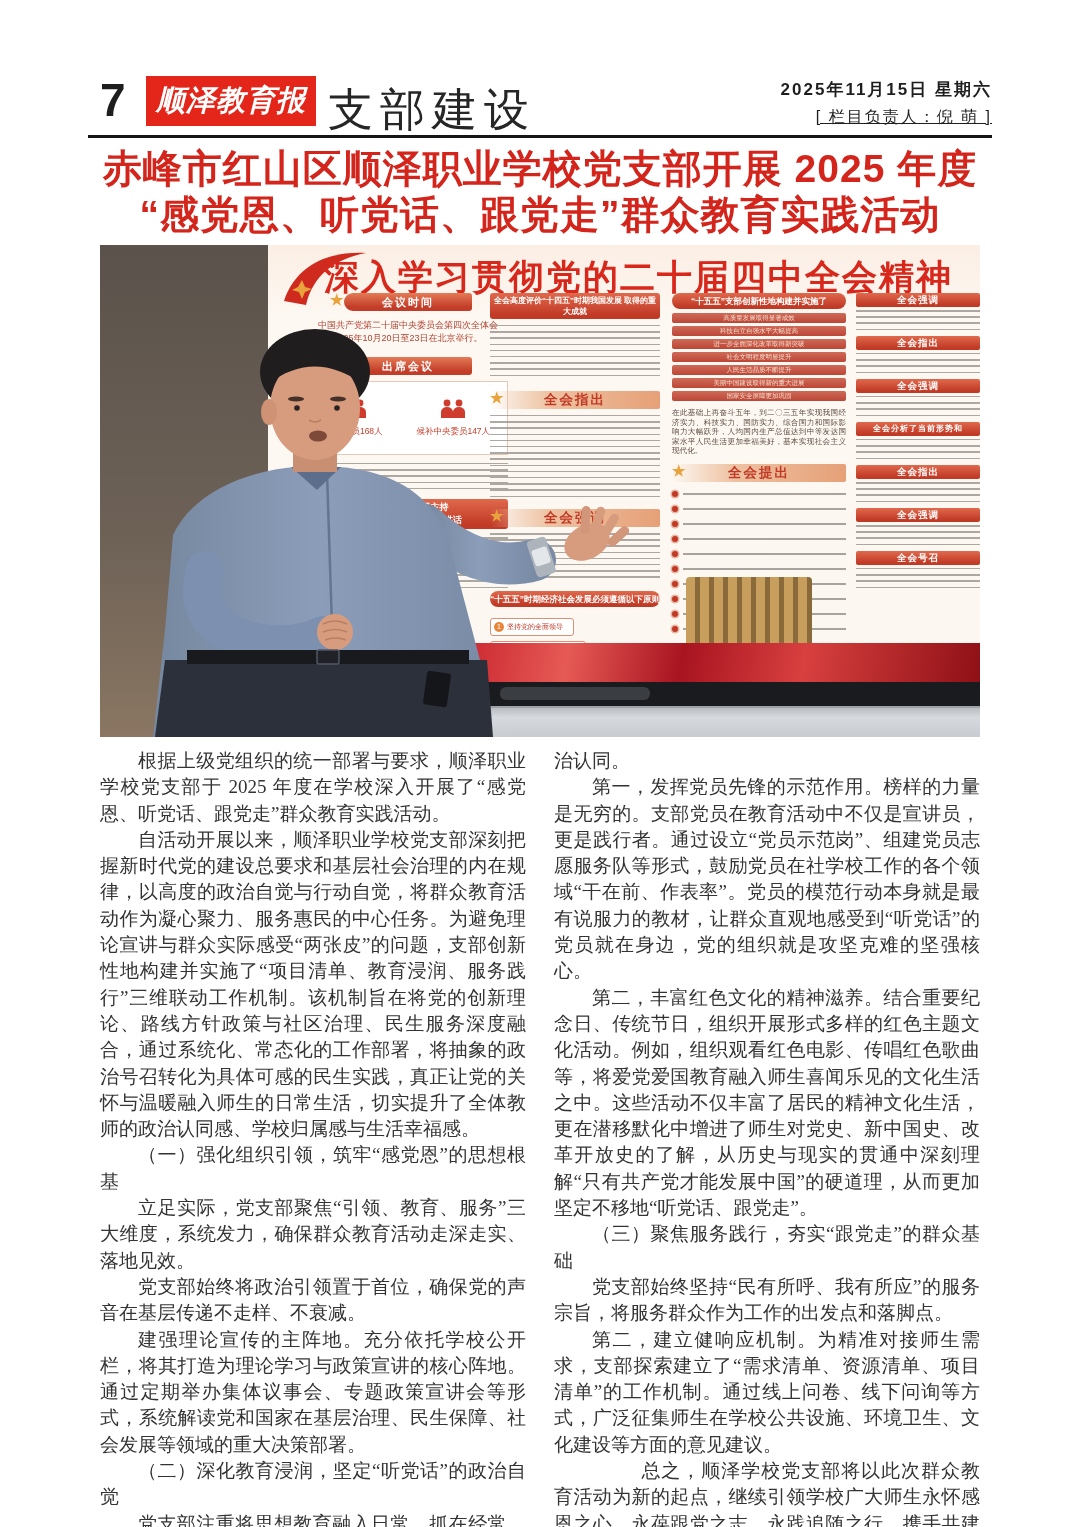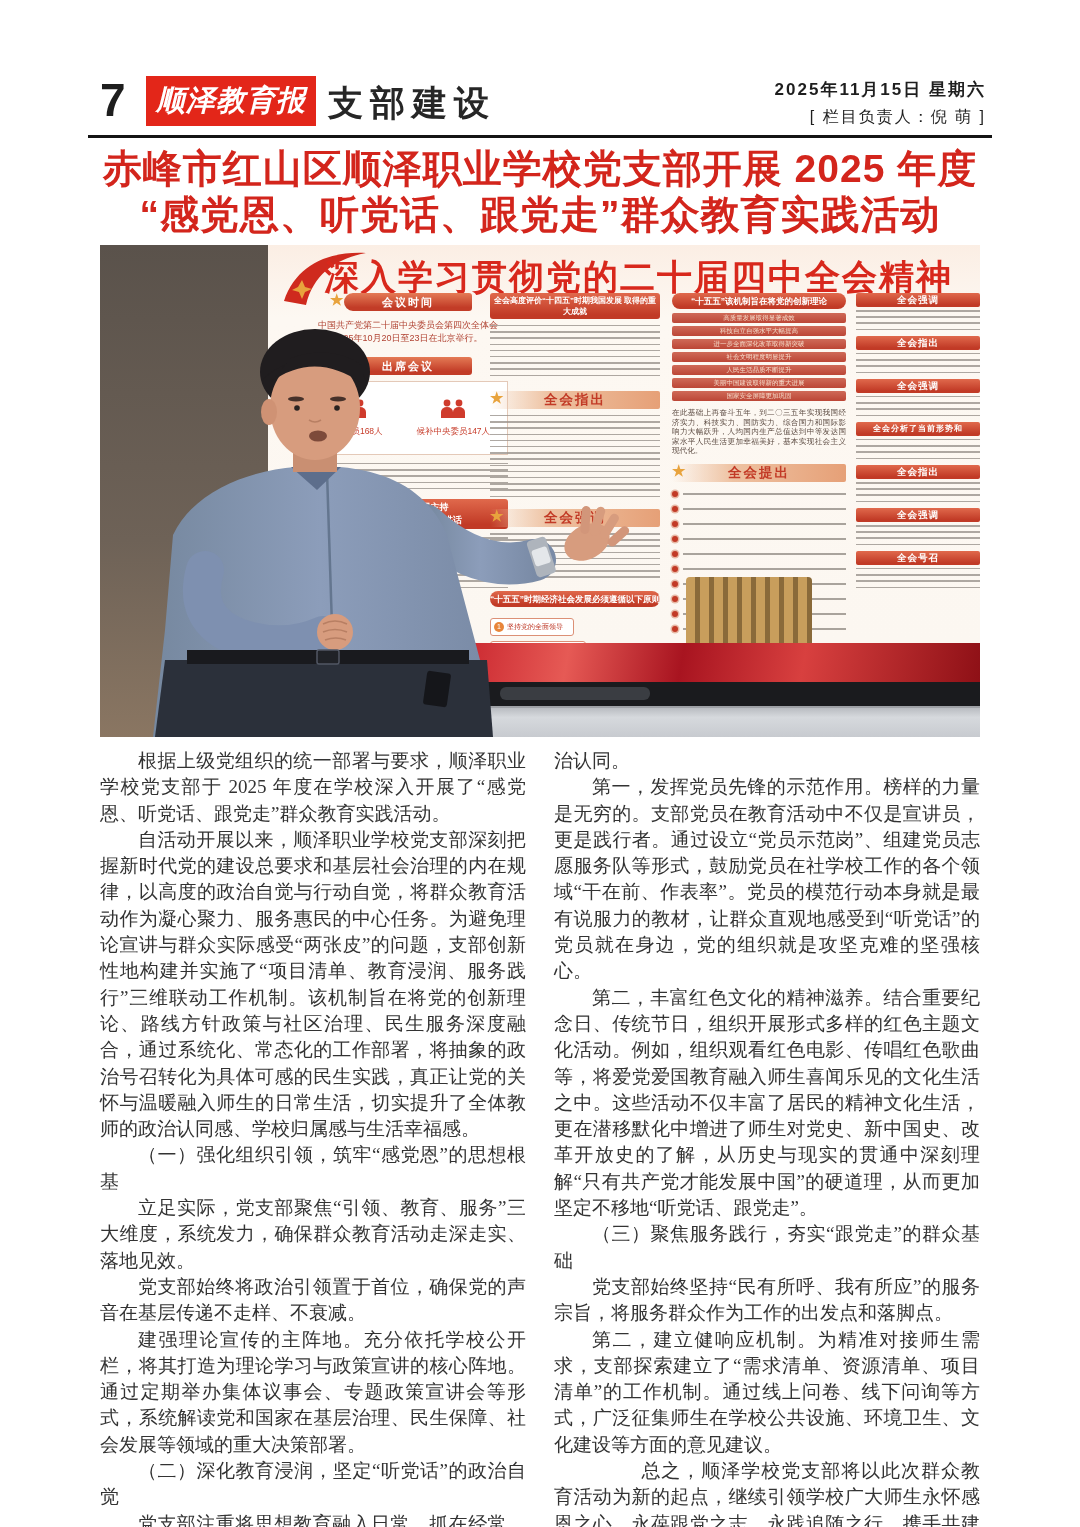--- a/index.html
+++ b/index.html
@@ -7,24 +7,24 @@
         font-family:"Liberation Serif","DejaVu Serif",serif;color:#333;}
   
   #masthead-row{position:absolute;left:100px;top:72px;width:892px;height:58px;}
   #page-number{position:absolute;left:0;top:2px;font-family:"Liberation Sans",sans-serif;
         font-size:46px;font-weight:bold;color:#1e1e1e;line-height:52px;}
   #masthead-box{position:absolute;left:46px;top:4px;width:170px;height:50px;background:#e32619;
         display:flex;align-items:center;justify-content:center;}
   #masthead-box span{color:#fff;font-family:"DejaVu Serif",serif;font-style:italic;
         font-weight:bold;font-size:29px;letter-spacing:1px;}
   #section-title{position:absolute;left:228px;top:8px;font-family:"Liberation Sans",sans-serif;
-        font-size:35px;font-weight:bold;color:#262626;letter-spacing:7px;}
-  #date-block{position:absolute;right:6px;top:6px;text-align:right;font-family:"Liberation Sans",sans-serif;}
+        font-size:45px;font-weight:normal;color:#262626;letter-spacing:7px;}
+  #date-block{position:absolute;right:0;top:6px;text-align:right;font-family:"Liberation Sans",sans-serif;}
   #date-line{font-size:17px;font-weight:bold;color:#1e1e1e;letter-spacing:2px;}
-  #editor-line{font-size:16px;color:#1e1e1e;margin-top:6px;letter-spacing:2px;}
+  #editor-line{font-size:16px;color:#1e1e1e;margin-top:6px;letter-spacing:2px;text-decoration:underline;}
   #header-rule{position:absolute;left:88px;top:135px;width:904px;height:3px;background:#141414;}
   
   #headline{position:absolute;left:60px;top:146px;width:960px;text-align:center;
         font-family:"Liberation Sans",sans-serif;color:#d3251c;font-weight:bold;line-height:46px;}
   #headline .hl{font-size:39px;letter-spacing:1px;}
   
   #photo{position:absolute;left:100px;top:245px;width:880px;height:492px;overflow:hidden;
         background:linear-gradient(110deg,#554e49 0%,#6b6158 45%,#7d7165 100%);}
   #wall{position:absolute;left:0;top:0;width:230px;height:100%;
         background:linear-gradient(180deg,#5a524b 0%,#6e6257 60%,#8a7662 100%);}
@@ -197,21 +197,21 @@
             </div>
           <div class="chip c1">
               <span class="num n-red">3</span>
               <span>坚持高质量发展</span>
             </div>
           <div class="chip c2"></div>
         </div>
       </div>
 
       <div id="col3">
-        <div class="red-banner" style="font-size:8.5px;line-height:16px;border-radius:8px;">“十五五”该机制旨在将党的创新理论</div>
+        <div class="red-banner" style="font-size:8.5px;line-height:16px;border-radius:8px;">“十五五”支部创新性地构建并实施了</div>
         <div style="margin-top:4px;">
           <div class="goal-bar">高质量发展取得显著成效</div>
           <div class="goal-bar">科技自立自强水平大幅提高</div>
           <div class="goal-bar">进一步全面深化改革取得新突破</div>
           <div class="goal-bar">社会文明程度明显提升</div>
           <div class="goal-bar">人民生活品质不断提升</div>
           <div class="goal-bar">美丽中国建设取得新的重大进展</div>
           <div class="goal-bar">国家安全屏障更加巩固</div>
         </div>
         <div id="mid-para">在此基础上再奋斗五年，到二〇三五年实现我国经济实力、科技实力、国防实力、综合国力和国际影响力大幅跃升，人均国内生产总值达到中等发达国家水平人民生活更加幸福美好，基本实现社会主义现代化。</div>

